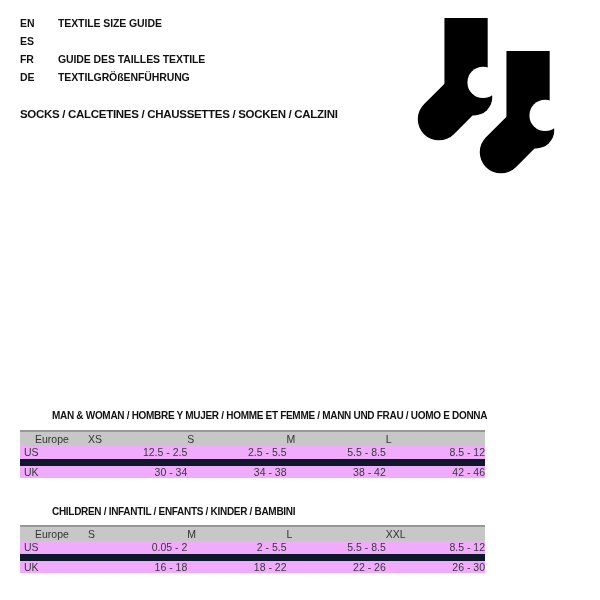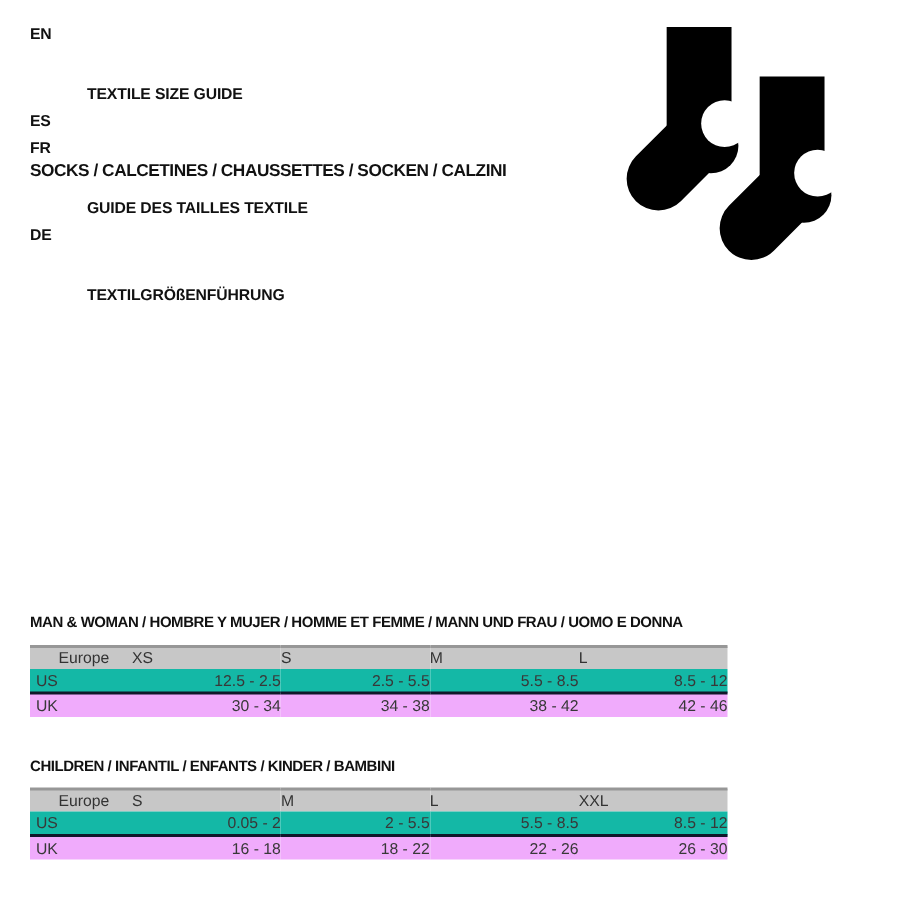--- a/index.html
+++ b/index.html
@@ -10,57 +10,57 @@
     position: relative;
     overflow: hidden;
     color: #111;
   }
   .canvas { position: absolute; left: 0; top: 0; width: 600px; height: 600px; background: #fff; }
 
   
   .lang-block { position: absolute; left: 20px; top: 14px; }
   .lang-row { display: flex; line-height: 18px; font-size: 10.5px; font-weight: bold; color: #111; letter-spacing: -0.1px; }
   .lang-code { width: 38px; flex: 0 0 38px; }
-  .lang-text { white-space: nowrap; margin-top: 40px; }
+  .lang-text { white-space: nowrap; }
 
   
   .category-line {
     position: absolute; left: 20px; top: 108px;
     font-size: 11.5px; font-weight: bold; letter-spacing: -0.3px;
     white-space: nowrap; color: #111;
   }
 
   
   .socks-icon { position: absolute; left: 408px; top: 16px; width: 160px; height: 162px; }
 
   
   .table-section { position: absolute; left: 20px; width: 465px; }
   .table-section.adults { top: 408px; }
   .table-section.children { top: 504px; }
   .table-title {
     font-size: 10px; font-weight: bold; line-height: 16px;
-    letter-spacing: -0.3px; white-space: nowrap; color: #111;
+    letter-spacing: -0.3px; white-space: nowrap; color: #111; margin-left: 32px;
   }
   table.size-table {
     border-collapse: collapse; table-layout: fixed;
     width: 465px; font-size: 10.5px; color: #383838;
   }
   .table-section.adults table.size-table { margin-top: 6px; }
   .table-section.children table.size-table { margin-top: 5px; }
   table.size-table col.c-region { width: 68px; }
   table.size-table thead tr {
     background: #c7c7c7; height: 15px;
     border-top: 2px solid #979797;
   }
   table.size-table th {
     font-weight: normal; text-align: left; padding: 0; color: #333;
   }
-  table.size-table th:first-child { text-align: center; padding-left: 4px; }
+  table.size-table th:first-child { text-align: left; padding-left: 15px; }
   table.size-table tbody tr { height: 16px; }
-  table.size-table tbody tr.row-a { background: #14b8a6; border-bottom: 2px solid #0f172a; }
+  table.size-table tbody tr.row-a { background: #f0abfc; border-bottom: 7px solid #0f172a; }
   table.size-table tbody tr.row-b { background: #f0abfc; }
   table.size-table td { text-align: right; padding: 0; }
   table.size-table td.row-label { text-align: left; padding-left: 4px; }
 </style>
 </head>
 <body>
 
 <div class="canvas">
 
   <div class="lang-block">

